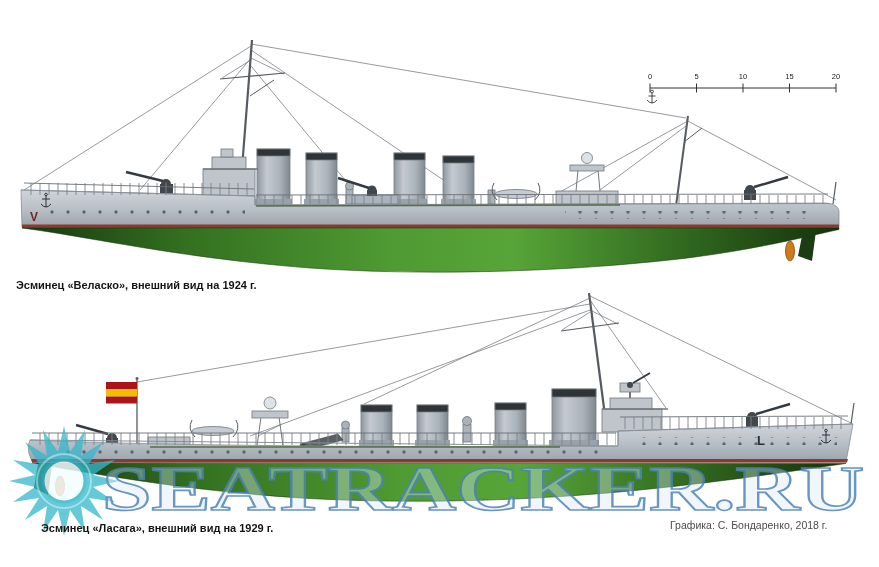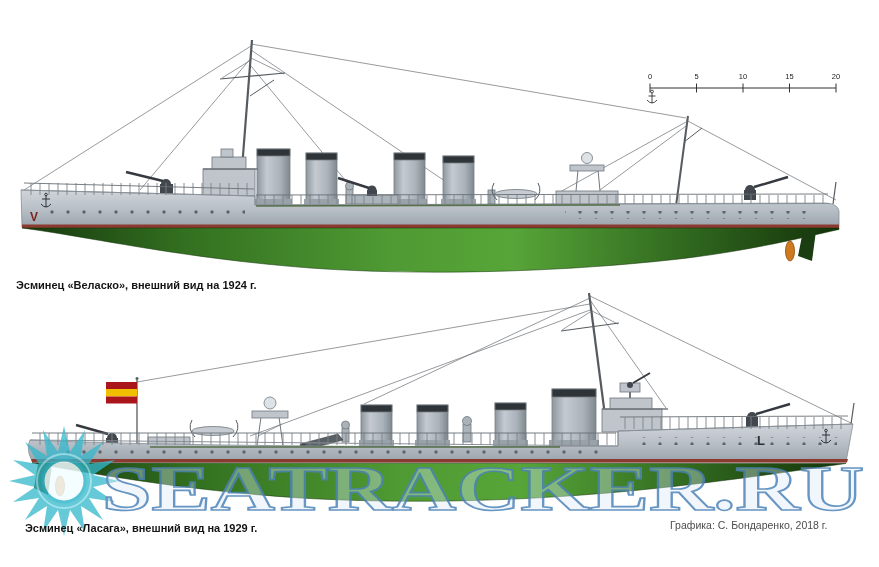--- a/index.html
+++ b/index.html
@@ -259,16 +259,16 @@
     <g transform="translate(64,481)">
       <polygon points="55,0 29,6 51,21 25,17 39,39 17,25 21,51 6,29 0,55 -6,29 -21,51 -17,25 -39,39 -25,17 -51,21 -29,6 -55,0 -29,-6 -51,-21 -25,-17 -39,-39 -17,-25 -21,-51 -6,-29 0,-55 6,-29 21,-51 17,-25 39,-39 25,-17 51,-21 29,-6" fill="#35b8cb" opacity="0.9"></polygon>
       <circle r="27" fill="none" stroke="#8fdde8" stroke-width="2"></circle>
       <circle r="21" fill="#f2fdff" stroke="#35b8cb" stroke-width="3"></circle>
     </g>
     <text x="102" y="510" font-size="64" font-weight="bold" font-family="Liberation Serif, serif" textLength="762" lengthAdjust="spacingAndGlyphs" fill="rgba(215,230,243,0.45)" stroke="#4d83b8" stroke-width="1.7">SEATRACKER.RU</text>
   </g>
 </svg>
 
   <div class="cap" style="left:16px;top:279px;">Эсминец «Веласко», внешний вид на 1924 г.</div>
-  <div class="cap" style="left:25px;top:522px;">Эсминец «Ласага», внешний вид на 1929 г.</div>
+  <div class="cap" style="left:41px;top:522px;">Эсминец «Ласага», внешний вид на 1929 г.</div>
   <div class="credit" style="left:662px;top:519px;margin-left:8px;">Графика: С. Бондаренко, 2018 г.</div>
 
 </div>
 
 </body></html>

